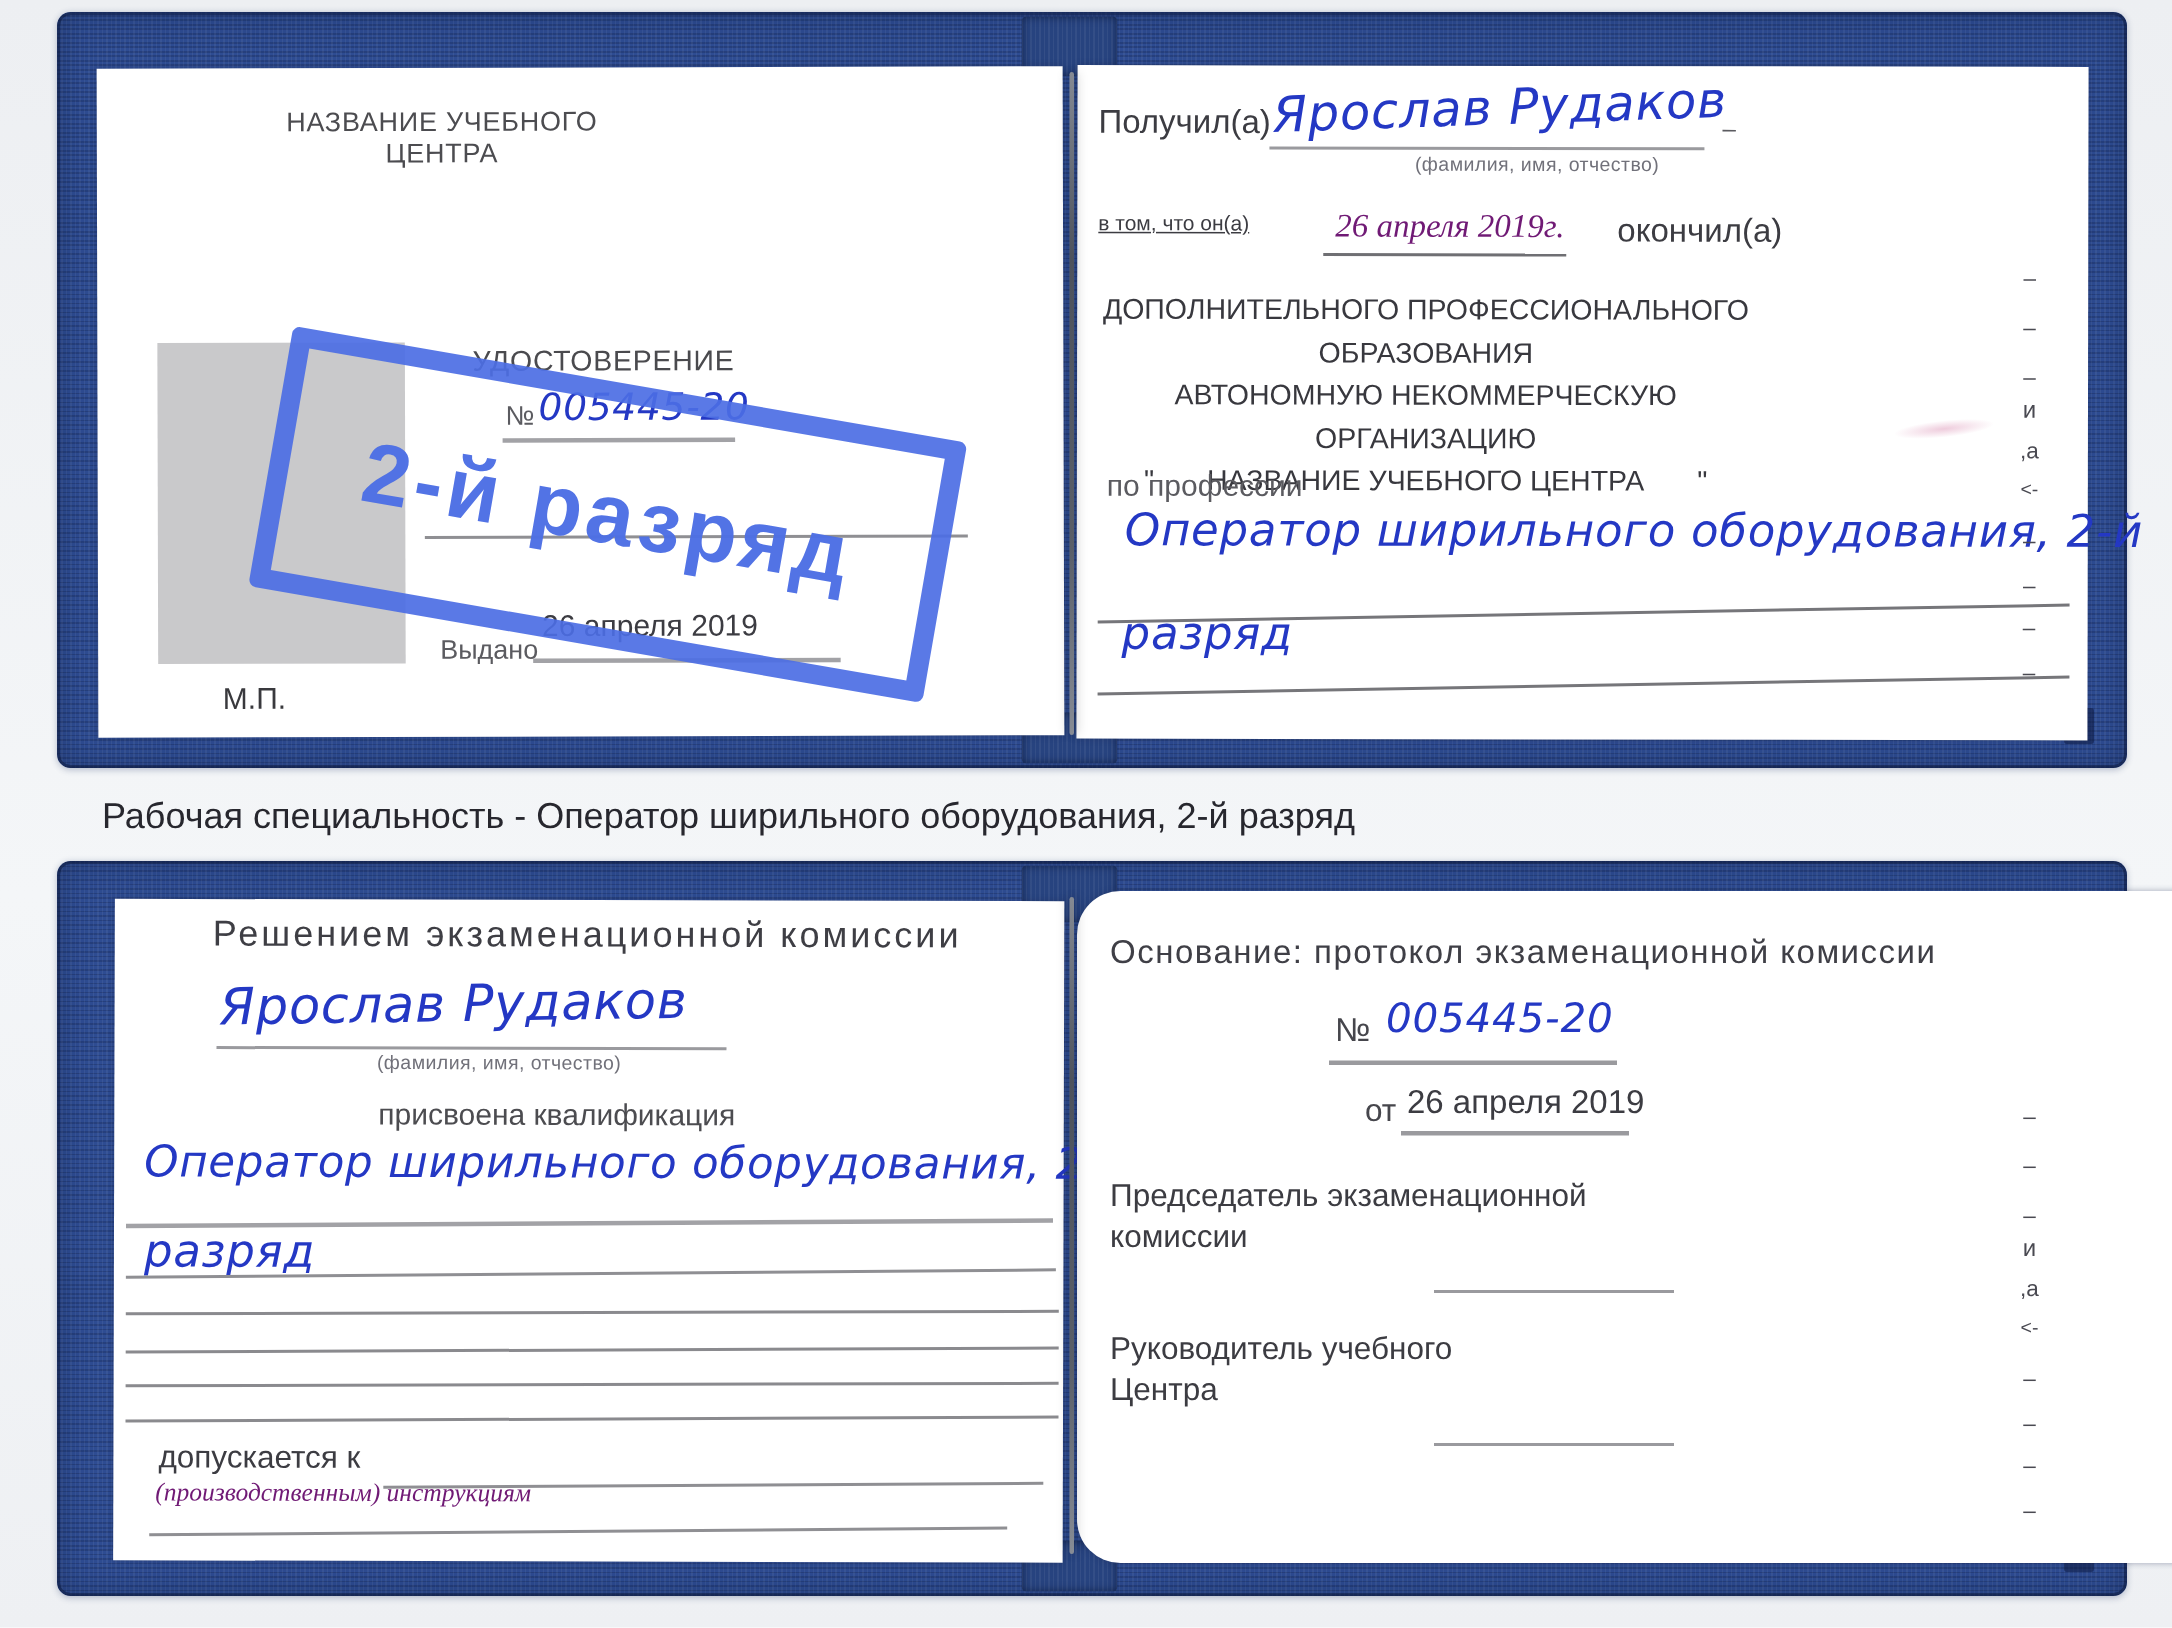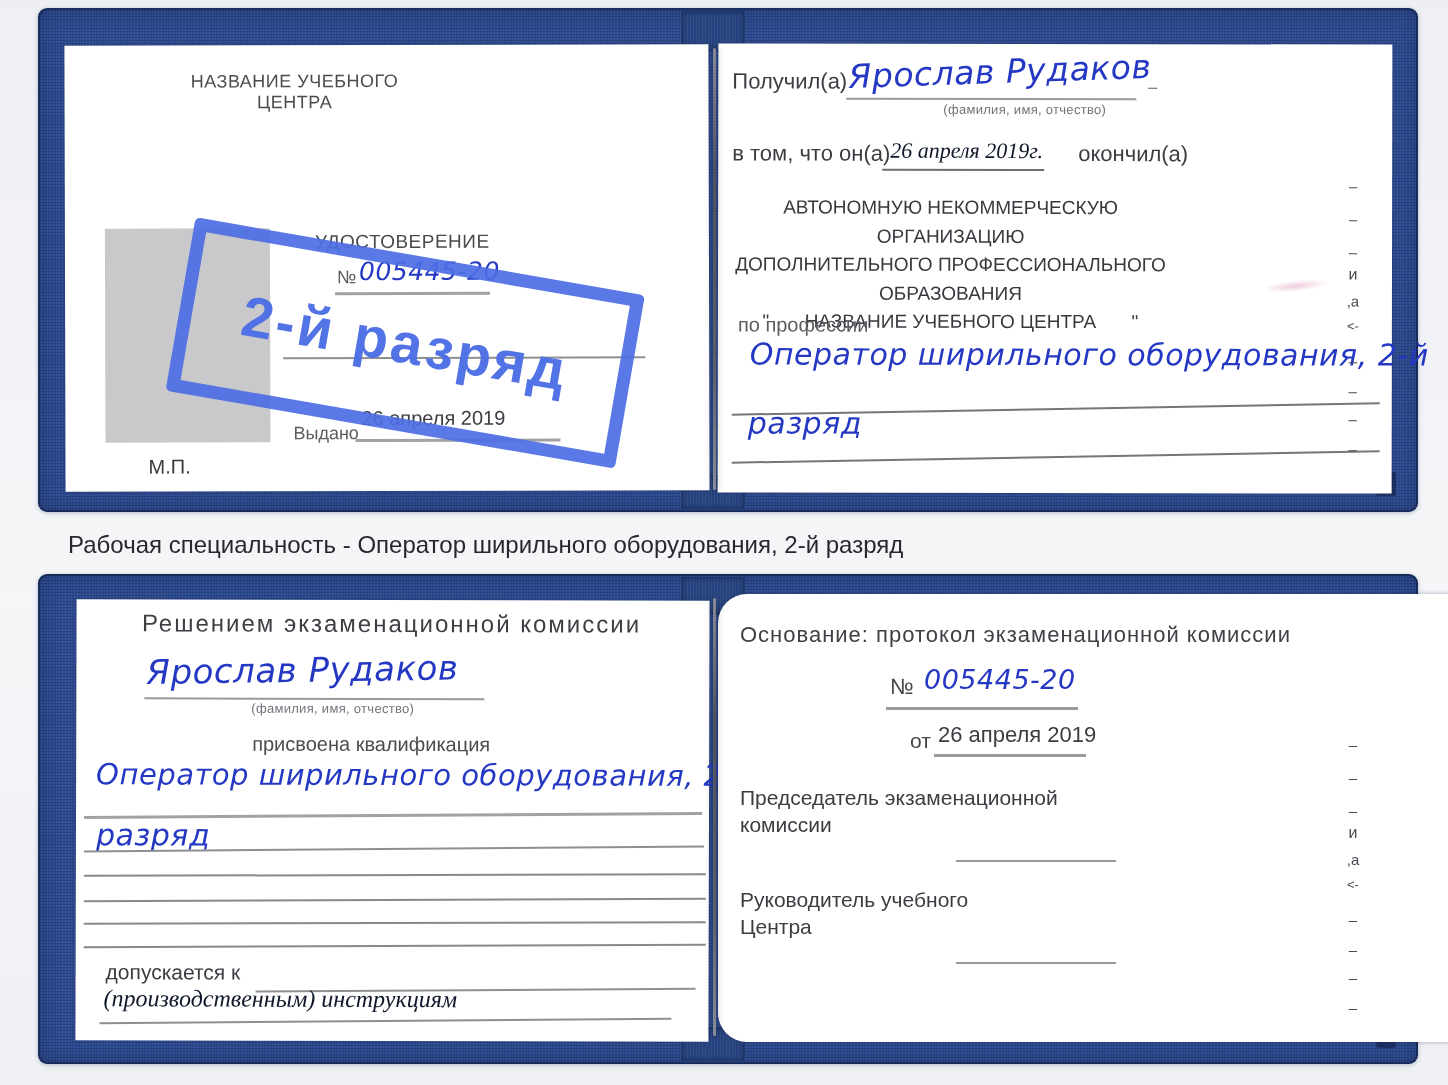--- a/index.html
+++ b/index.html
@@ -31,21 +31,21 @@
     box-shadow:2px 0 7px rgba(0,0,0,.22), -2px 0 7px rgba(0,0,0,.16);
   }
   .t{position:absolute;white-space:nowrap;}
   .print{color:#3c3c42;}
   .gray{color:#5b5b60;}
   .small-cap{font-size:13px;color:#71717a;letter-spacing:.3px;}
   .ink{
     font-family:"DejaVu Sans",cursive;font-style:italic;
     color:var(--ink-blue,#2438c4);letter-spacing:.5px;
   }
-  .serif-it{font-family:"Liberation Serif",serif;font-style:italic;color:#0f172a;}
+  .serif-it{font-family:"Liberation Serif",serif;font-style:italic;color:#701a75;}
   .rule{position:absolute;height:2px;background:#8f8f93;}
   .rule-thick{position:absolute;height:3px;background:#a2a2a6;}
   .rule-thin{position:absolute;height:1.5px;background:#8a8a8e;}
   .photo{position:absolute;background:#c9c9cb;}
   .stamp{
     position:absolute;display:flex;align-items:center;justify-content:center;
     border:13px solid rgba(76,110,228,.92);border-radius:5px;
     color:rgba(76,110,228,.97);font-weight:bold;font-size:57px;letter-spacing:3px;
     transform:rotate(10deg);z-index:6;white-space:nowrap;
   }
@@ -94,28 +94,28 @@
       <div class="stamp" style="left:112px;top:210px;width:430px;height:150px;">2-й разряд</div>
     </div>
 
     <div class="page" style="left:680px;top:36px;width:674px;height:449px;transform:rotate(0.1deg);">
       <div class="t print" style="left:14px;top:25px;font-size:22px;">Получил(а)</div>
       <div class="t ink" style="left:130px;top:8px;font-size:33px;transform:rotate(-2deg);">Ярослав Рудаков</div>
       <div class="rule" style="left:128px;top:54px;width:290px;background:#9a9a9e;"></div>
       <div class="t small-cap" style="left:225px;top:58px;">(фамилия, имя, отчество)</div>
       <div class="t gray" style="left:430px;top:34px;font-size:16px;">–</div>
 
-      <div class="t print" style="left:14px;top:97px;font-size:22px;">в том, что он(а)</div>
+      <div class="t print" style="left:14px;top:97px;font-size:14px;text-decoration:underline;">в том, что он(а)</div>
       <div class="t serif-it" style="left:172px;top:94px;font-size:22px;">26 апреля 2019г.</div>
       <div class="rule" style="left:164px;top:125px;width:162px;background:#6f6f73;"></div>
       <div class="t print" style="left:360px;top:97px;font-size:22px;">окончил(а)</div>
 
       <div class="org" style="left:0;top:150px;width:465px;">
+        <div>ДОПОЛНИТЕЛЬНОГО ПРОФЕССИОНАЛЬНОГО ОБРАЗОВАНИЯ</div>
         <div>АВТОНОМНУЮ НЕКОММЕРЧЕСКУЮ ОРГАНИЗАЦИЮ</div>
-        <div>ДОПОЛНИТЕЛЬНОГО ПРОФЕССИОНАЛЬНОГО ОБРАЗОВАНИЯ</div>
         <div>
           <span class="q">"</span>
           <span class="mid">НАЗВАНИЕ УЧЕБНОГО ЦЕНТРА</span>
           <span class="q">"</span>
         </div>
       </div>
       <div class="smudge" style="left:545px;top:236px;"></div>
 
       <div class="t gray" style="left:20px;top:270px;font-size:20px;">по профессии</div>
       <div class="t ink" style="left:32px;top:293px;font-size:30px;">Оператор ширильного оборудования, 2-й</div>
@@ -156,21 +156,21 @@
       <div class="t ink" style="left:20px;top:158px;font-size:29px;">Оператор ширильного оборудования, 2-й</div>
       <div class="rule-thick" style="left:8px;top:214px;width:618px;transform:rotate(-0.5deg);"></div>
       <div class="t ink" style="left:20px;top:218px;font-size:30px;">разряд</div>
       <div class="rule" style="left:8px;top:248px;width:620px;transform:rotate(-0.6deg);"></div>
       <div class="rule-thin" style="left:8px;top:274px;width:622px;transform:rotate(-0.3deg);"></div>
       <div class="rule-thin" style="left:8px;top:299px;width:622px;transform:rotate(-0.4deg);"></div>
       <div class="rule-thin" style="left:8px;top:322px;width:622px;transform:rotate(-0.3deg);"></div>
       <div class="rule-thin" style="left:8px;top:345px;width:622px;transform:rotate(-0.4deg);"></div>
       <div class="t print" style="left:30px;top:361px;font-size:21px;">допускается к</div>
       <div class="rule" style="left:180px;top:389px;width:440px;transform:rotate(-0.5deg);"></div>
-      <div class="t serif-it" style="left:28px;top:386px;font-size:24px;">(производственным) инструкциям</div>
+      <div class="t serif-it" style="left:28px;top:386px;font-size:17px;">(производственным) инструкциям</div>
       <div class="rule" style="left:24px;top:420px;width:572px;transform:rotate(-0.6deg);"></div>
     </div>
 
     <div class="page" style="left:680px;top:20px;width:779px;height:448px;border-radius:29px;">
       <div class="t" style="left:22px;top:28px;font-size:22px;letter-spacing:1px;color:#3f3f46;">Основание: протокол экзаменационной комиссии</div>
       <div class="t" style="left:172px;top:80px;font-size:22px;color:#46464c;">№</div>
       <div class="t ink" style="left:206px;top:70px;font-size:27px;">005445-20</div>
       <div class="rule-thick" style="left:168px;top:113px;width:192px;background:#9a9a9e;"></div>
       <div class="t" style="left:192px;top:135px;font-size:21px;color:#46464c;">от</div>
       <div class="t print" style="left:220px;top:128px;font-size:22px;">26 апреля 2019</div>

